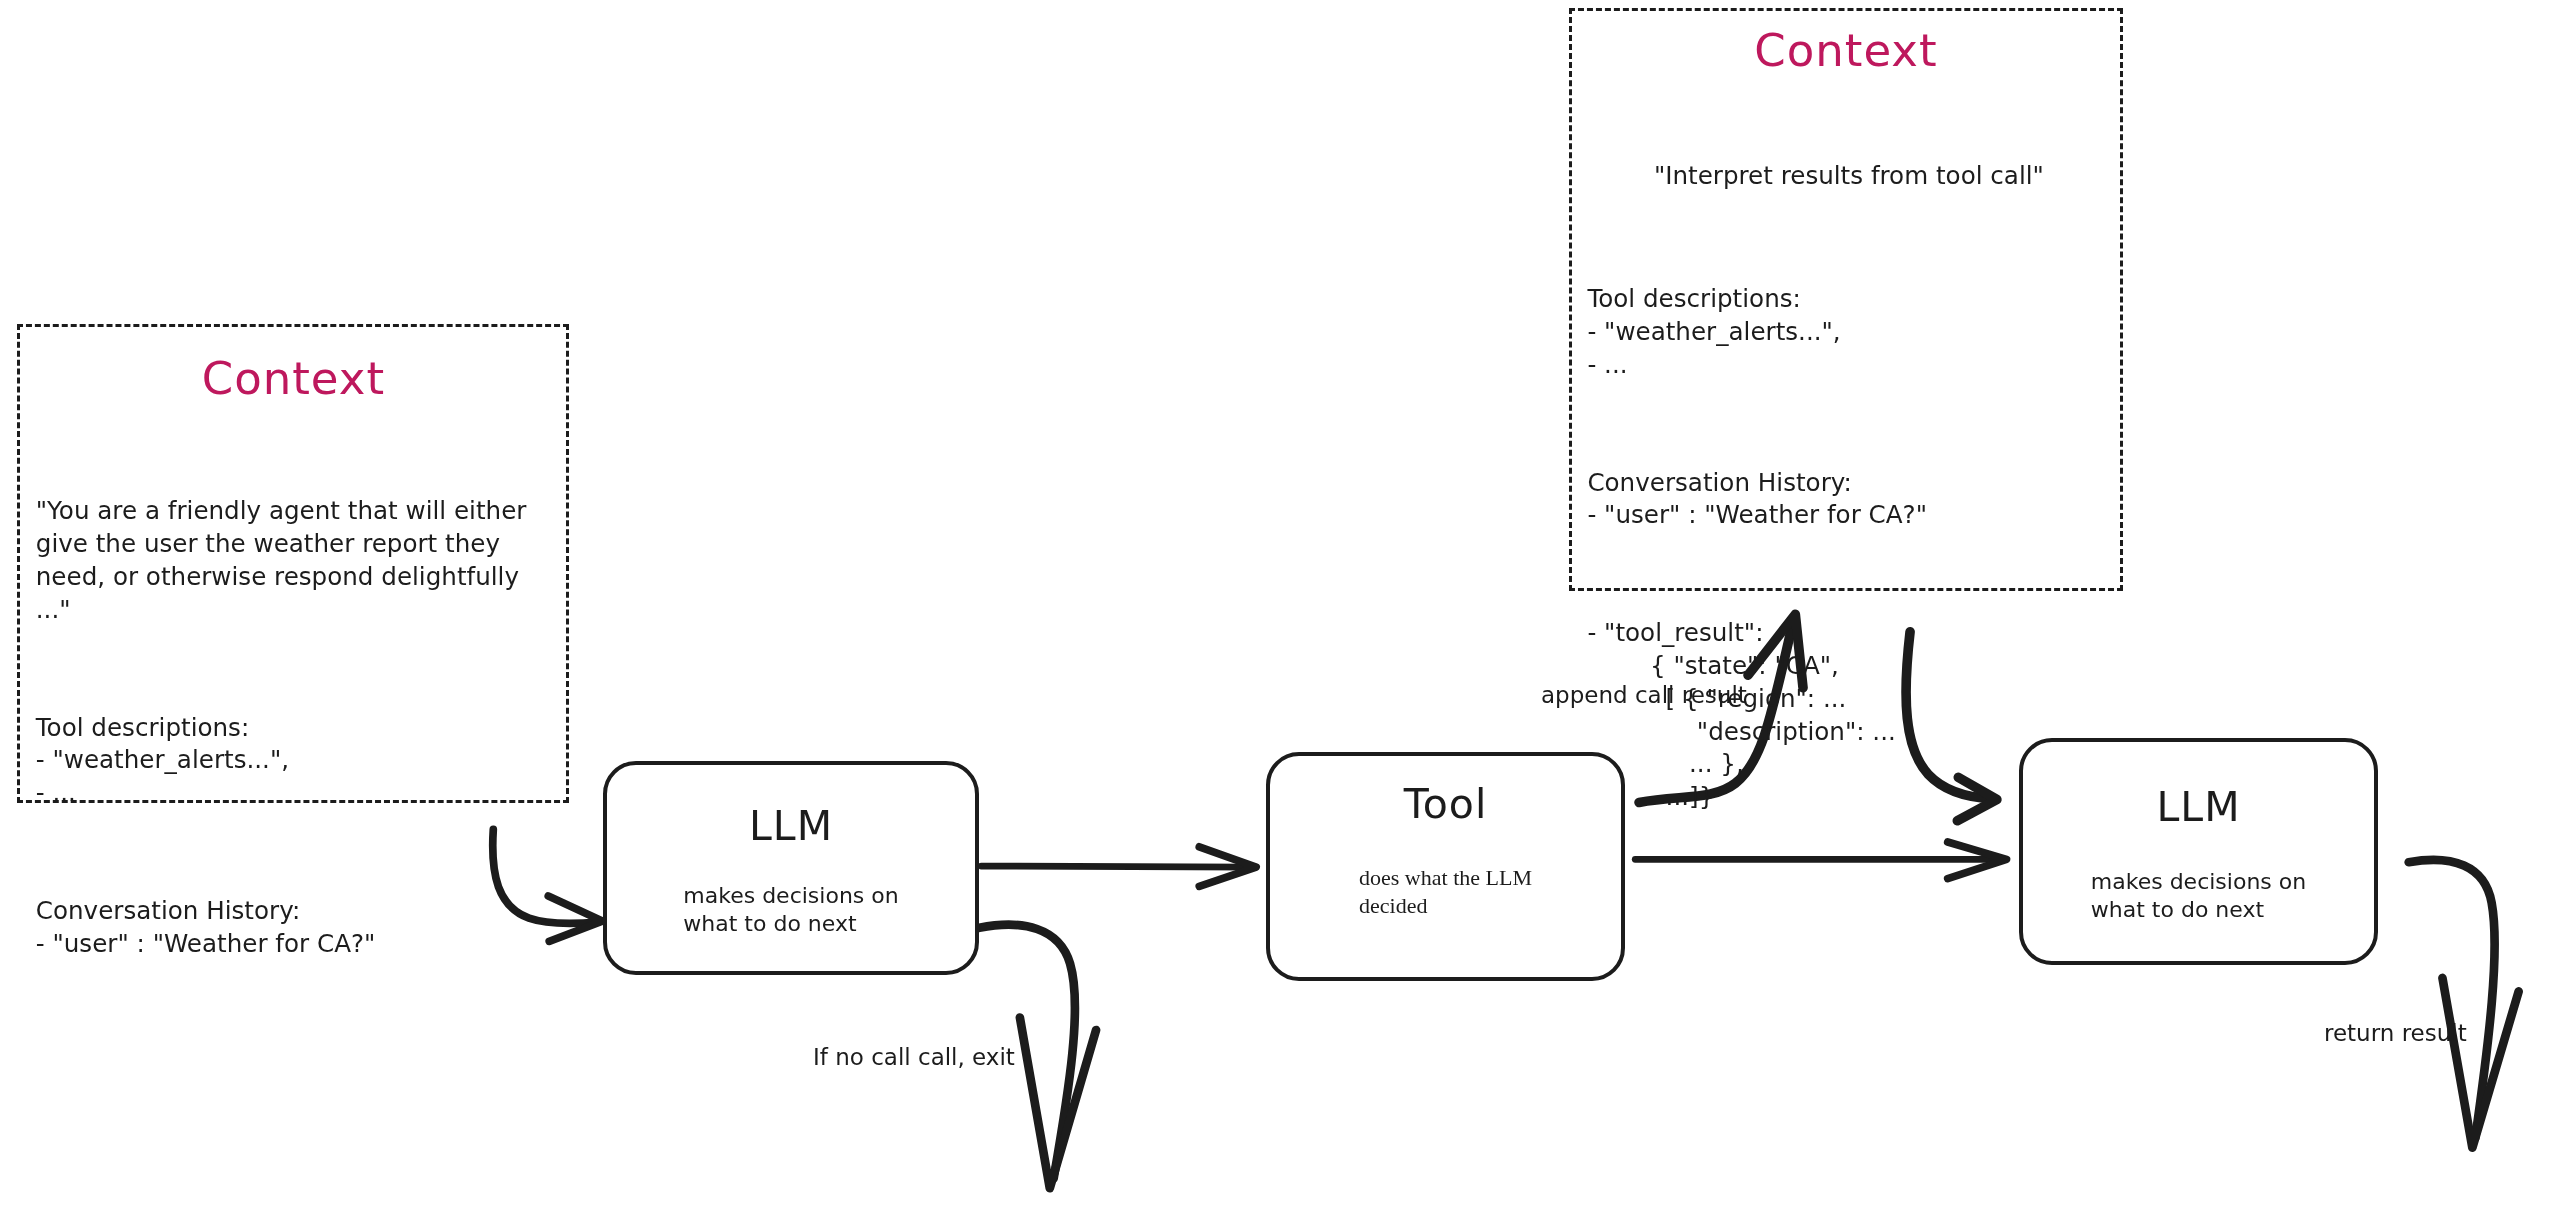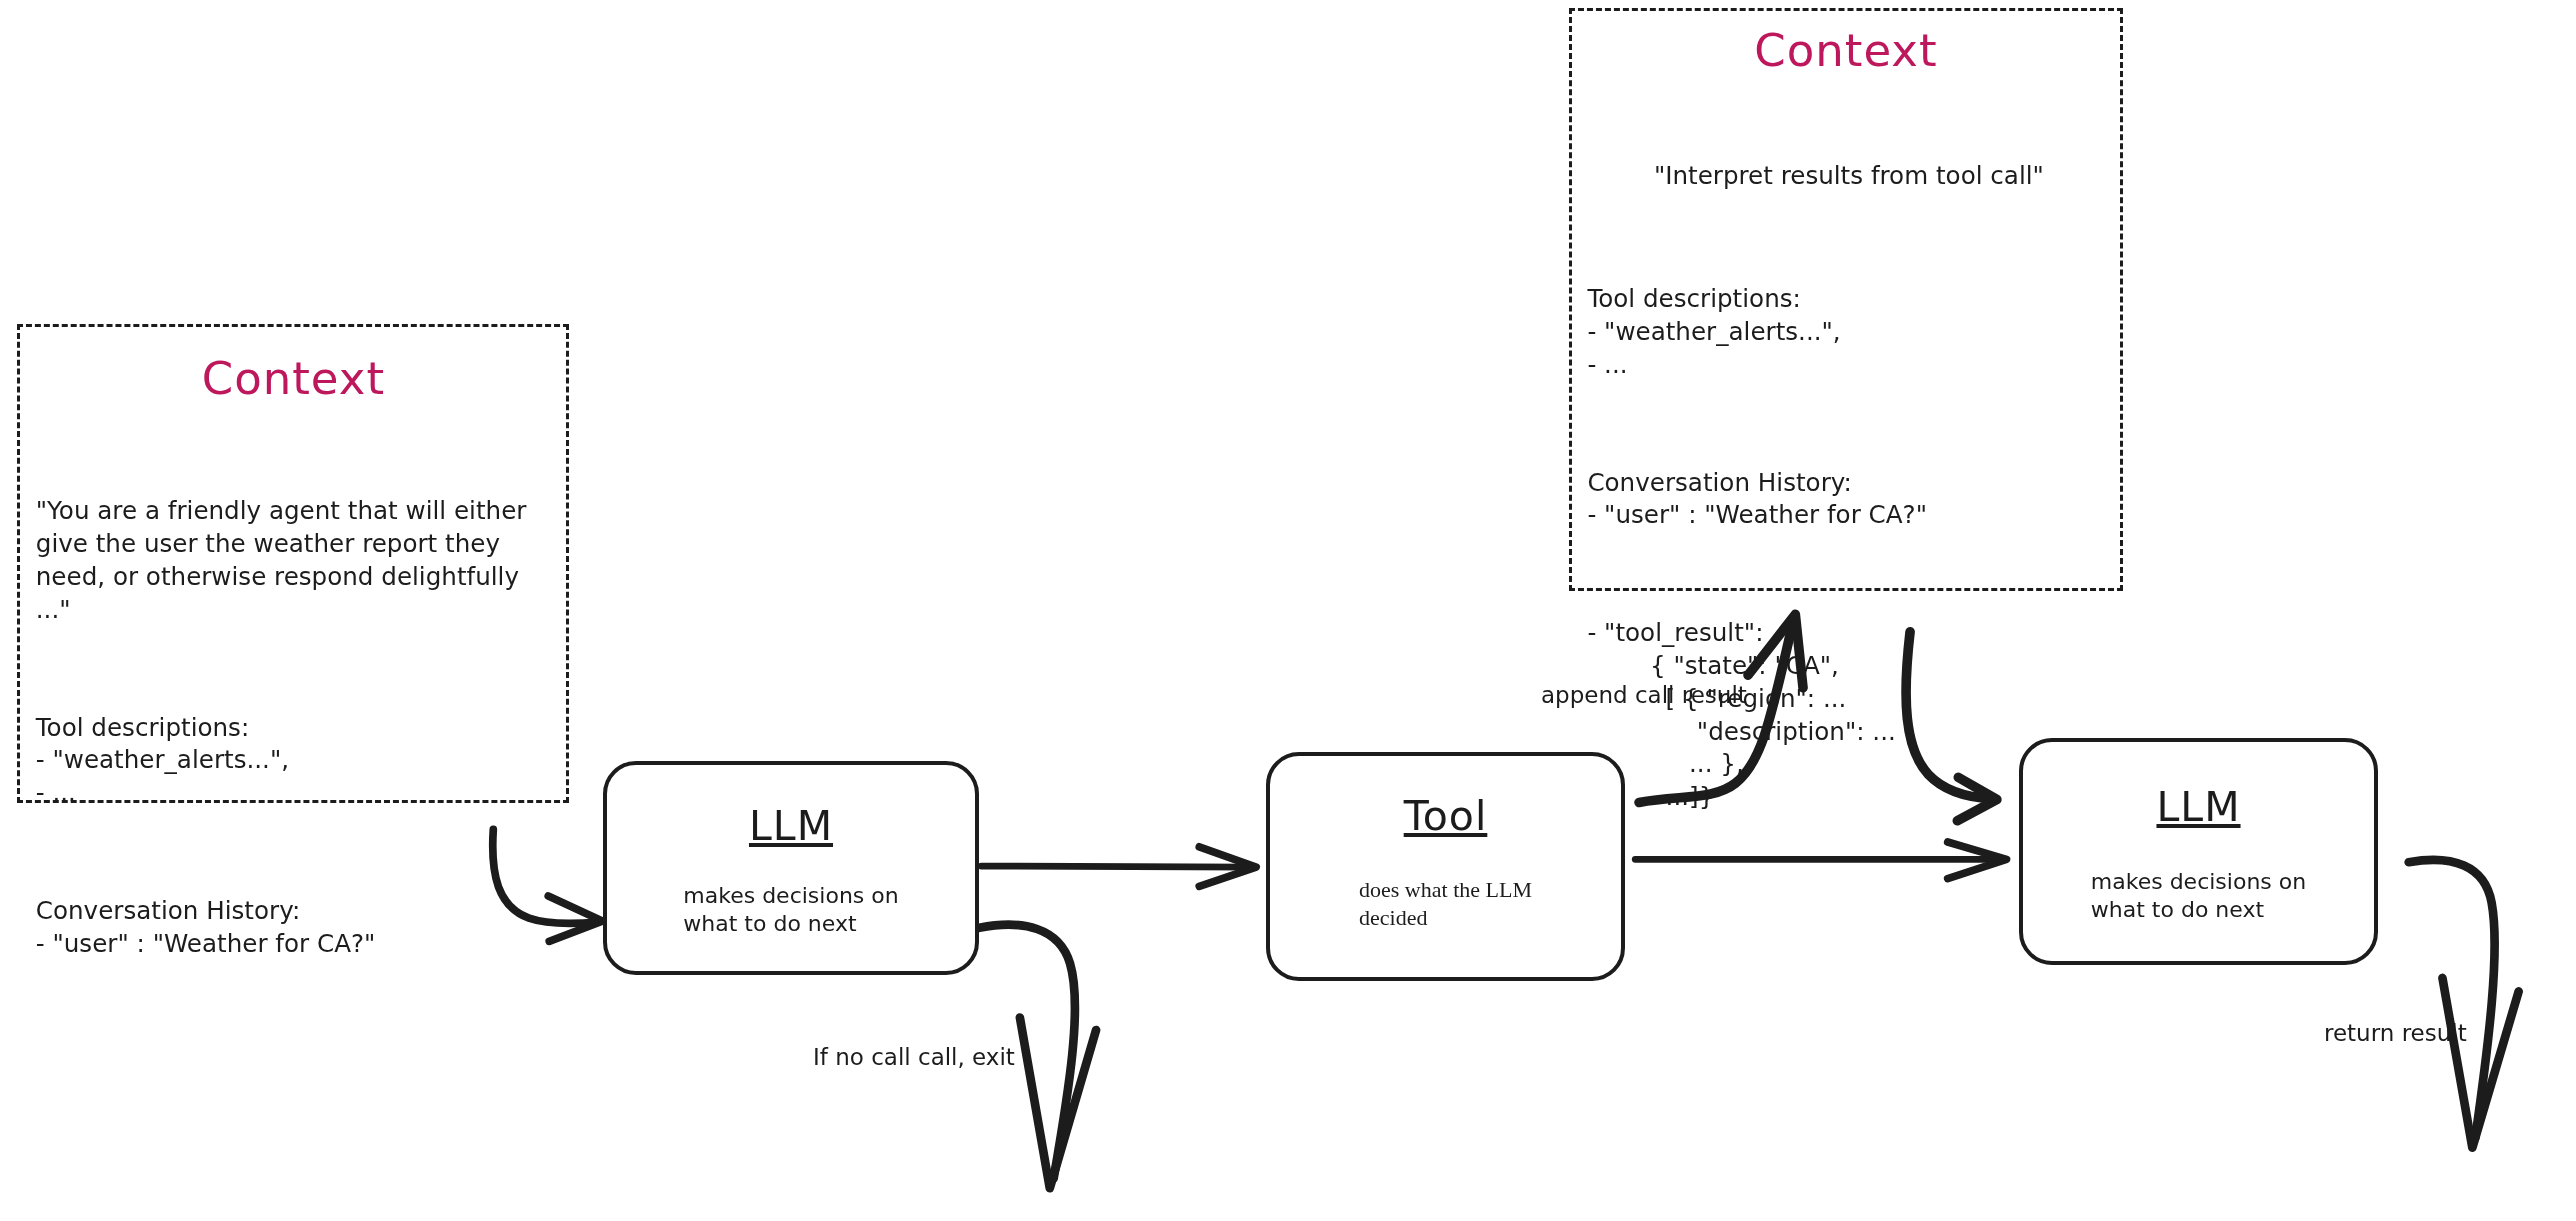--- a/index.html
+++ b/index.html
@@ -91,21 +91,20 @@
     flex-direction: column;
     align-items: center;
     justify-content: flex-start;
   }
   .node-title {
     font-size: 41px;
     letter-spacing: 1px;
     color: #1c1c1c;
     text-align: center;
     white-space: nowrap;
-    text-decoration: underline;
   }
   .node-sub {
     font-size: 22px;
     line-height: 1.28;
     color: #1c1c1c;
     text-align: left;
     white-space: pre-wrap;
   }
 
   #node-llm-1 {
@@ -116,21 +115,21 @@
   }
   #node-llm-1 .node-title { margin-top: 37px; }
   #node-llm-1 .node-sub { margin-top: 32px; }
 
   #node-tool {
     left: 1266px;
     top: 752px;
     width: 359px;
     height: 229px;
   }
-  #node-tool .node-title { margin-top: 36px; }
+  #node-tool .node-title { margin-top: 24px; }
   #node-tool .node-sub { margin-top: 36px; font-family: Liberation Serif, serif; }
 
   #node-llm-2 {
     left: 2019px;
     top: 738px;
     width: 359px;
     height: 227px;
   }
   #node-llm-2 .node-title { margin-top: 41px; }
   #node-llm-2 .node-sub { margin-top: 37px; }

